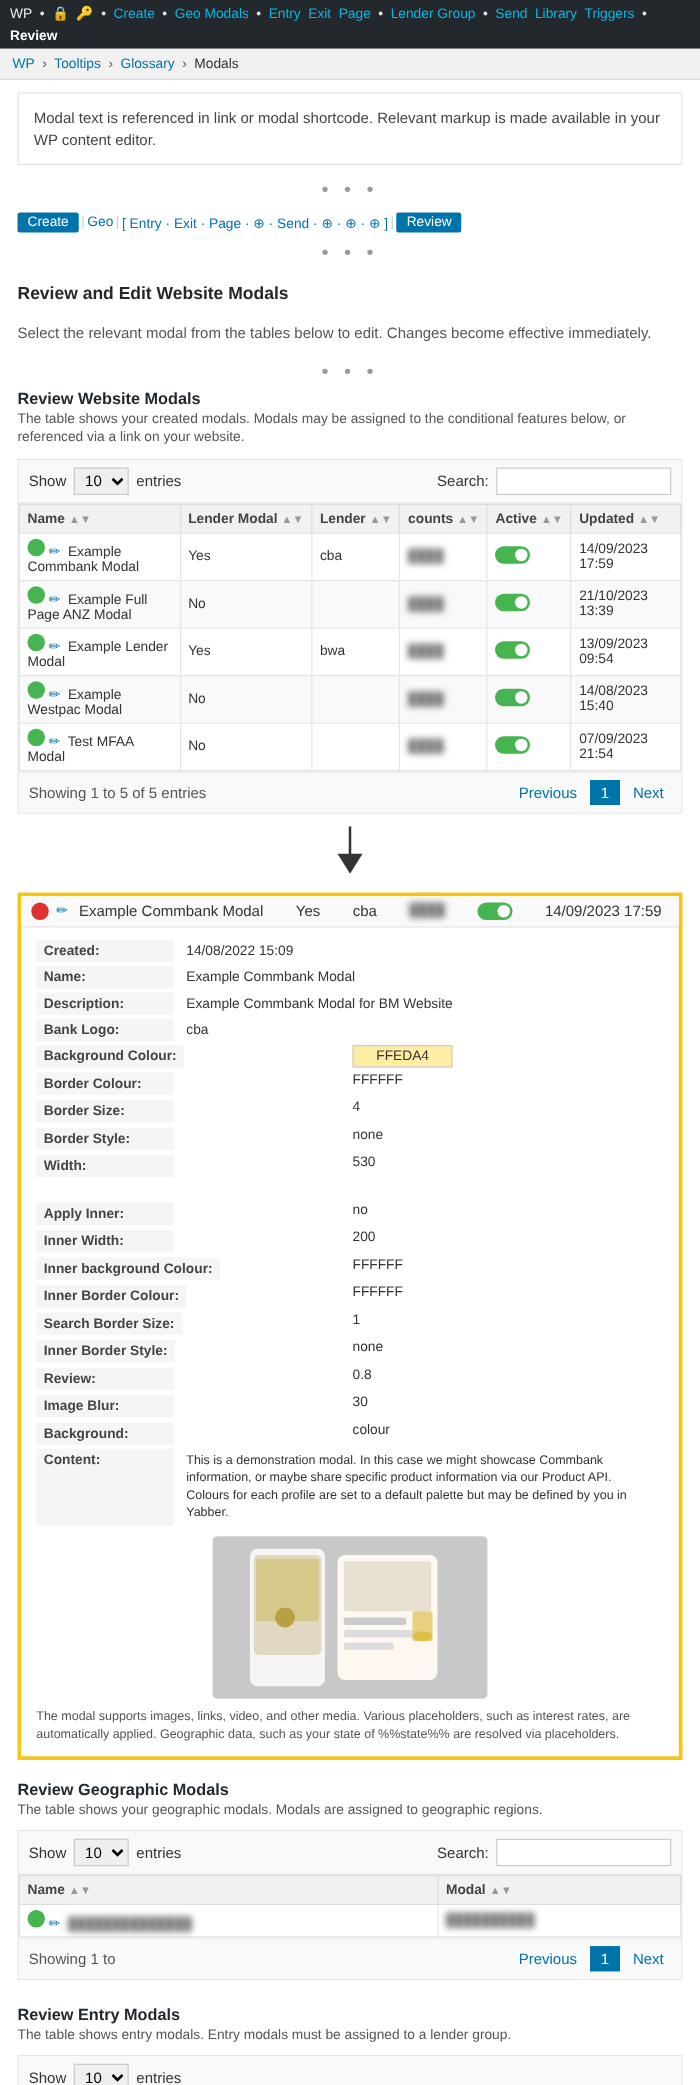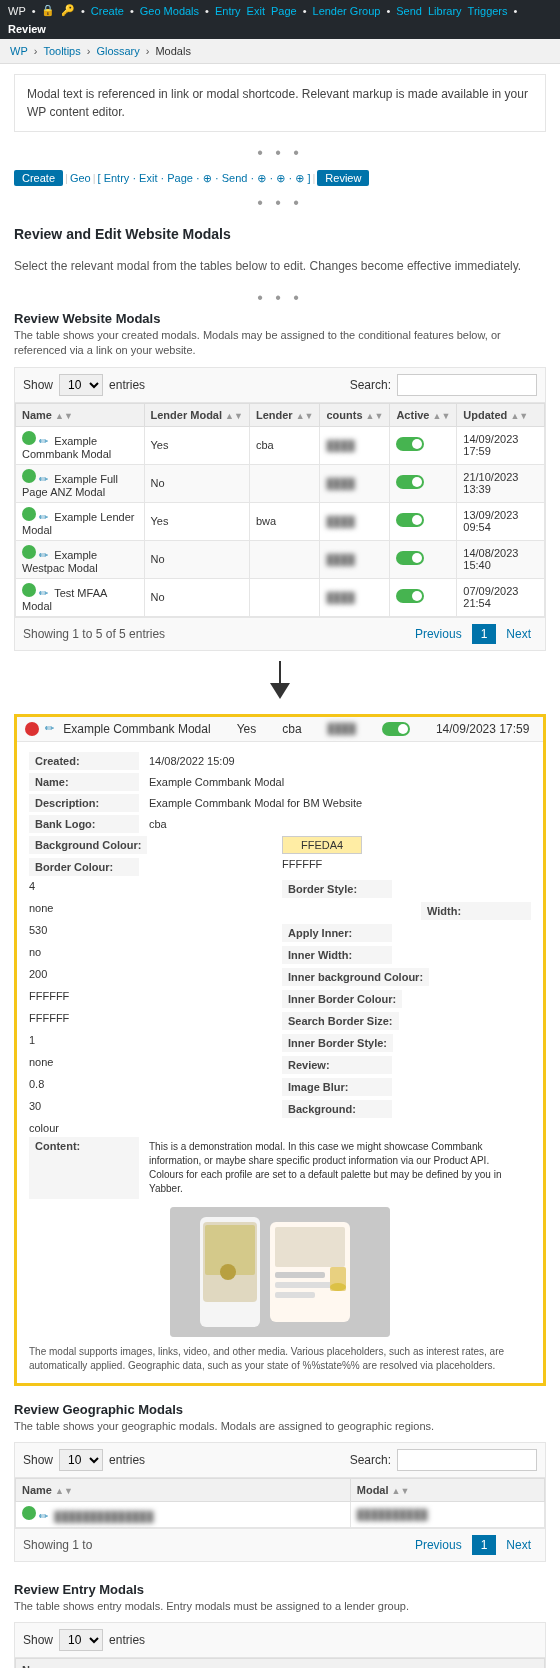--- a/index.html
+++ b/index.html
@@ -267,31 +267,34 @@
         <div style="display:flex; align-items:center; gap:4px;">
           <span style="background:#FFEDA4; padding:2px 18px; border:1px solid #ccc; font-size:11px;">FFEDA4</span>
         </div>
         <div class="modal-full-row" style="margin-bottom:0;">
           <span class="modal-full-label">Border Colour:</span>
         </div>
         <div>
           <span>FFFFFF</span>
         </div>
 
+        <div class="modal-full-row" style="margin-bottom:0;">
+          <span class="modal-full-label">Border Size:</span>
+        </div>
         <div>
           <span>4</span>
         </div>
         <div class="modal-full-row" style="margin-bottom:0;">
           <span class="modal-full-label">Border Style:</span>
         </div>
         <div>
           <span>none</span>
         </div>
 
-        <div class="modal-full-row" style="margin-bottom:0;justify-content:flex-end;">
+        <div class="modal-full-row" style="margin-bottom:16px;">
           <span class="modal-full-label">Width:</span>
         </div>
         <div>
           <span>530</span>
         </div>
         <div class="modal-full-row" style="margin-bottom:0;">
           <span class="modal-full-label">Apply Inner:</span>
         </div>
         <div>
           <span>no</span>

